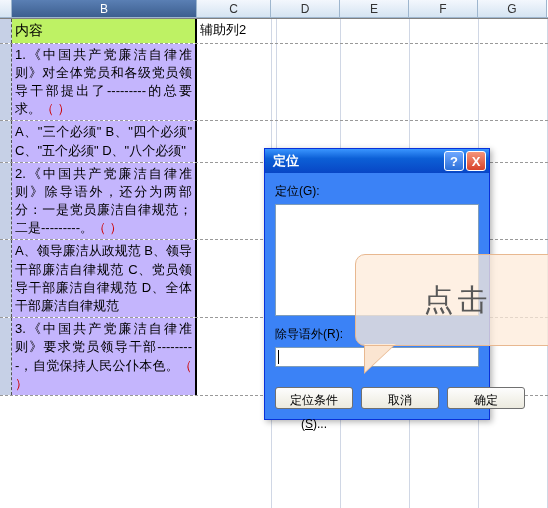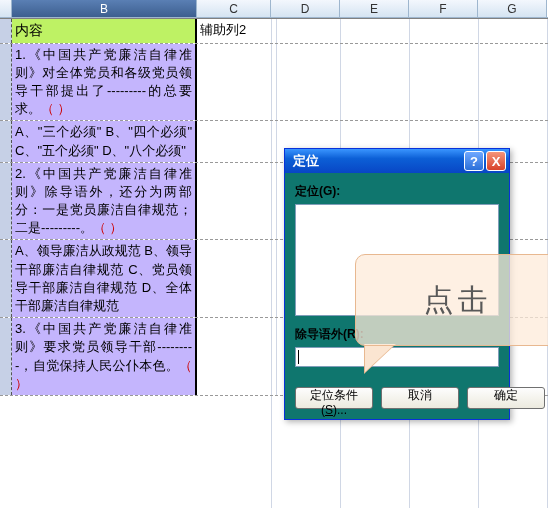--- a/index.html
+++ b/index.html
@@ -75,25 +75,24 @@
     pointer-events: none;
   }
   .vline { position: absolute; top:0; bottom:0; width:1px; background:#d0d7e5; }
   
   
   .dialog {
     position: absolute;
     left: 264px;
     top: 148px;
     width: 226px;
-    background: #0f766e;
+    background: #3b82f6;
     border: 1px solid #0831d9;
     box-shadow: 2px 2px 6px rgba(0,0,0,0.3);
     font-size: 12px;
-    margin-left: 20px;
   }
   .titlebar {
     height: 24px;
     background: linear-gradient(#3a95ff, #0c5fd6 40%, #0846c5);
     display: flex;
     align-items: center;
     padding: 0 3px 0 8px;
     color: #fff;
     font-weight: bold;
     font-size: 13px;
@@ -105,21 +104,21 @@
     border-radius: 3px;
     display: flex;
     align-items: center;
     justify-content: center;
     font-weight: bold;
     font-size: 13px;
     border: 1px solid #fff;
   }
   .tb-help { background: linear-gradient(#6fa8ff,#2b6fd8); color:#fff; }
   .tb-close { background: linear-gradient(#f5957a,#d8432a); color:#fff; }
-  .dialog-body { padding: 10px 10px 10px 10px; font-weight: bold; }
+  .dialog-body { padding: 10px 10px 10px 10px; }
   .dlabel { margin-bottom: 4px; }
   .listbox {
     width: 100%;
     height: 112px;
     background: #fff;
     border: 1px solid #7f9db9;
     margin-bottom: 10px;
   }
   .textfield {
     width: 100%;
@@ -141,21 +140,21 @@
     padding: 10px;
     justify-content: flex-start;
   }
   .btn {
     min-width: 78px;
     height: 22px;
     background: linear-gradient(#fdfdfd,#eceade);
     border: 1px solid #707070;
     border-radius: 3px;
     text-align: center;
-    line-height: 15px;
+    line-height: 24px;
     font-size: 12px;
     padding: 0 6px;
   }
   .underline { text-decoration: underline; }
   
   
   .callout {
     position: absolute;
     left: 355px;
     top: 254px;

